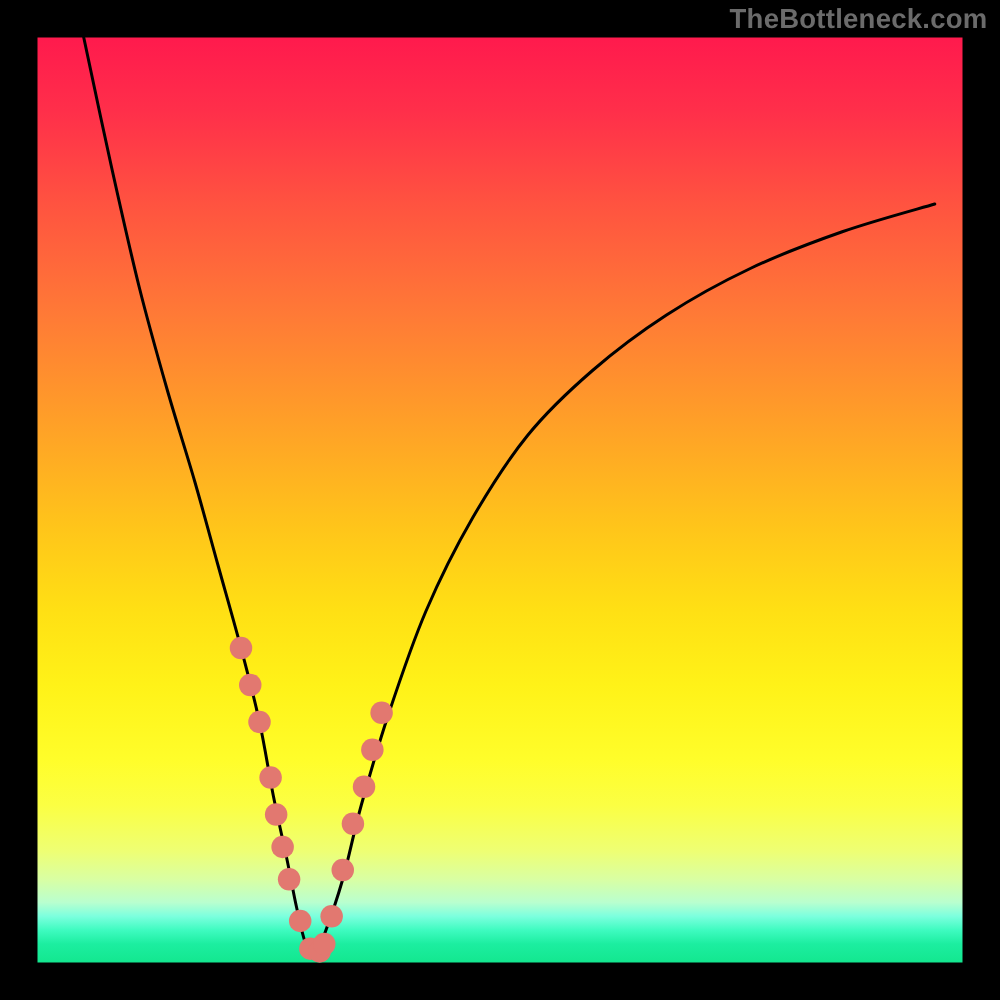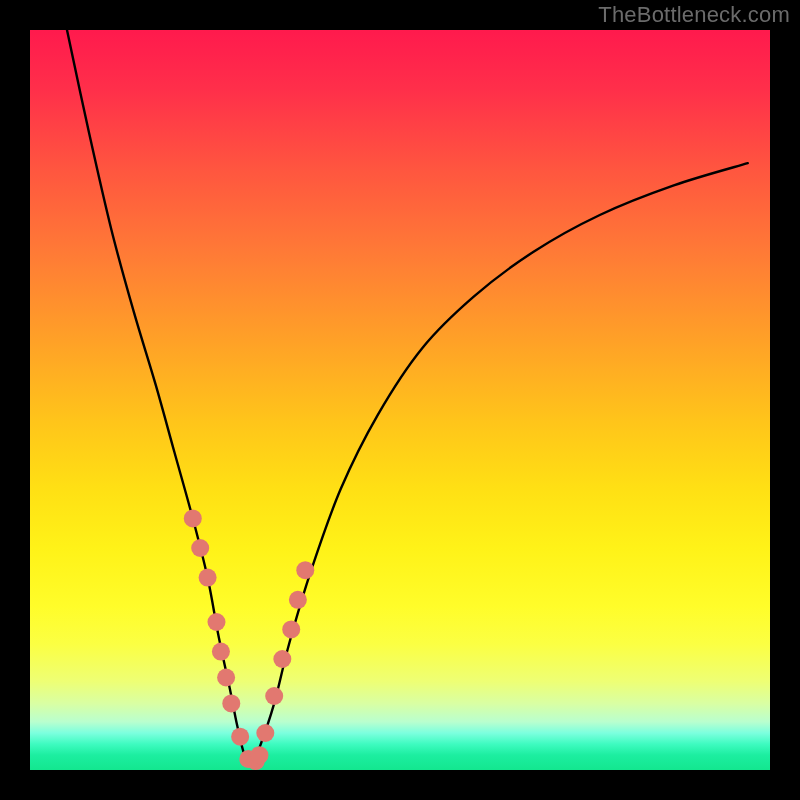--- a/index.html
+++ b/index.html
@@ -43,21 +43,21 @@
       #1ceea0 98%,
       #13e78f 100%
     );
   }
   .watermark {
     position: absolute;
     top: 2px;
     right: 10px;
     color: #6b6b6b;
     font-size: 22px;
-    font-weight: 400;
+    font-weight: 700;
     letter-spacing: 0.2px;
     z-index: 5;
   }
   svg.curve {
     position: absolute;
     left: 0;
     top: 0;
     width: 740px;
     height: 740px;
     overflow: visible;

